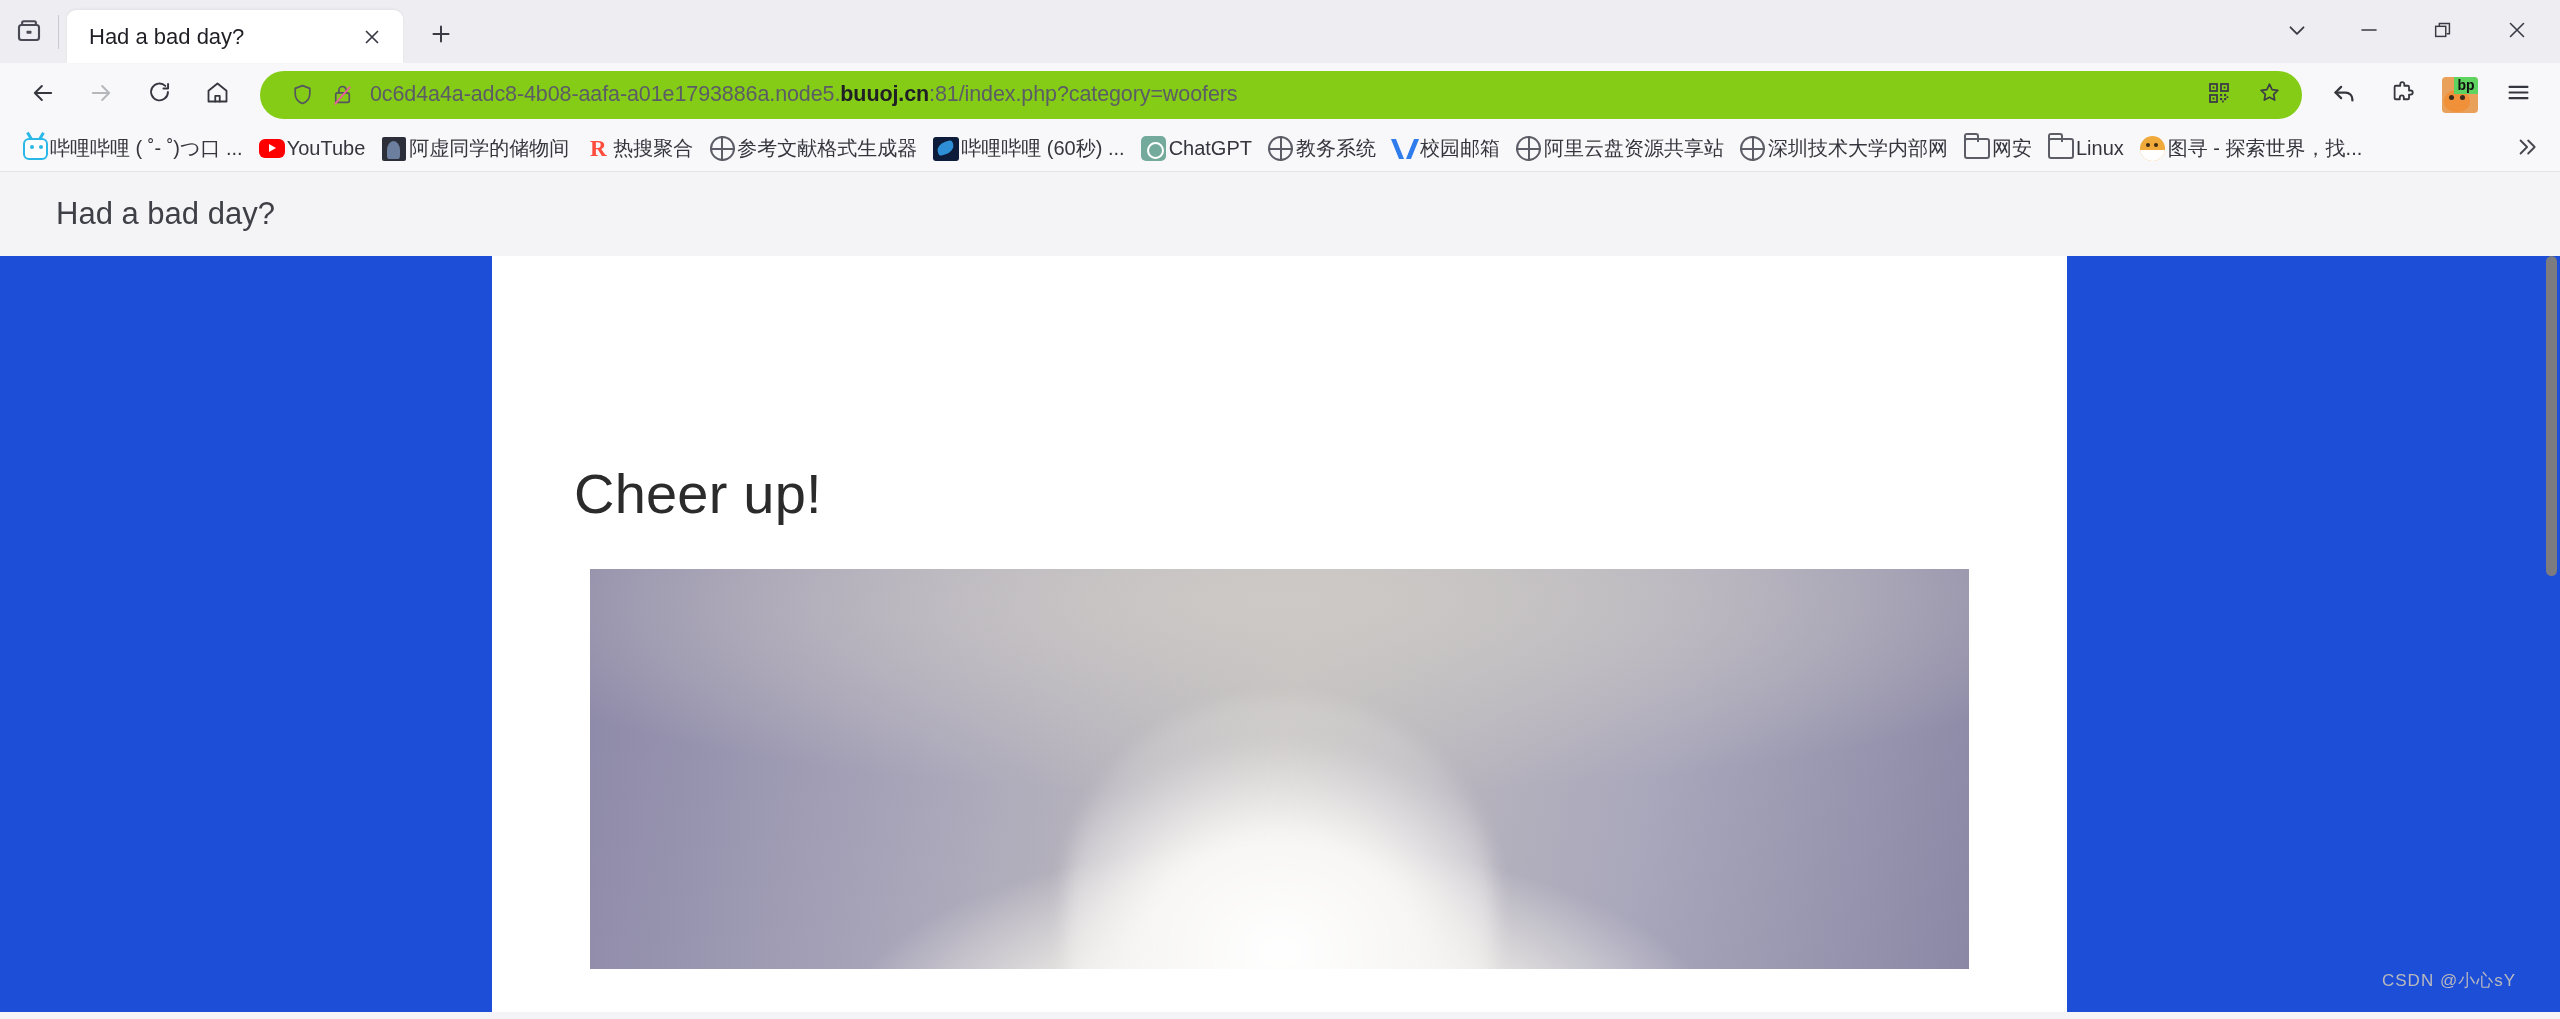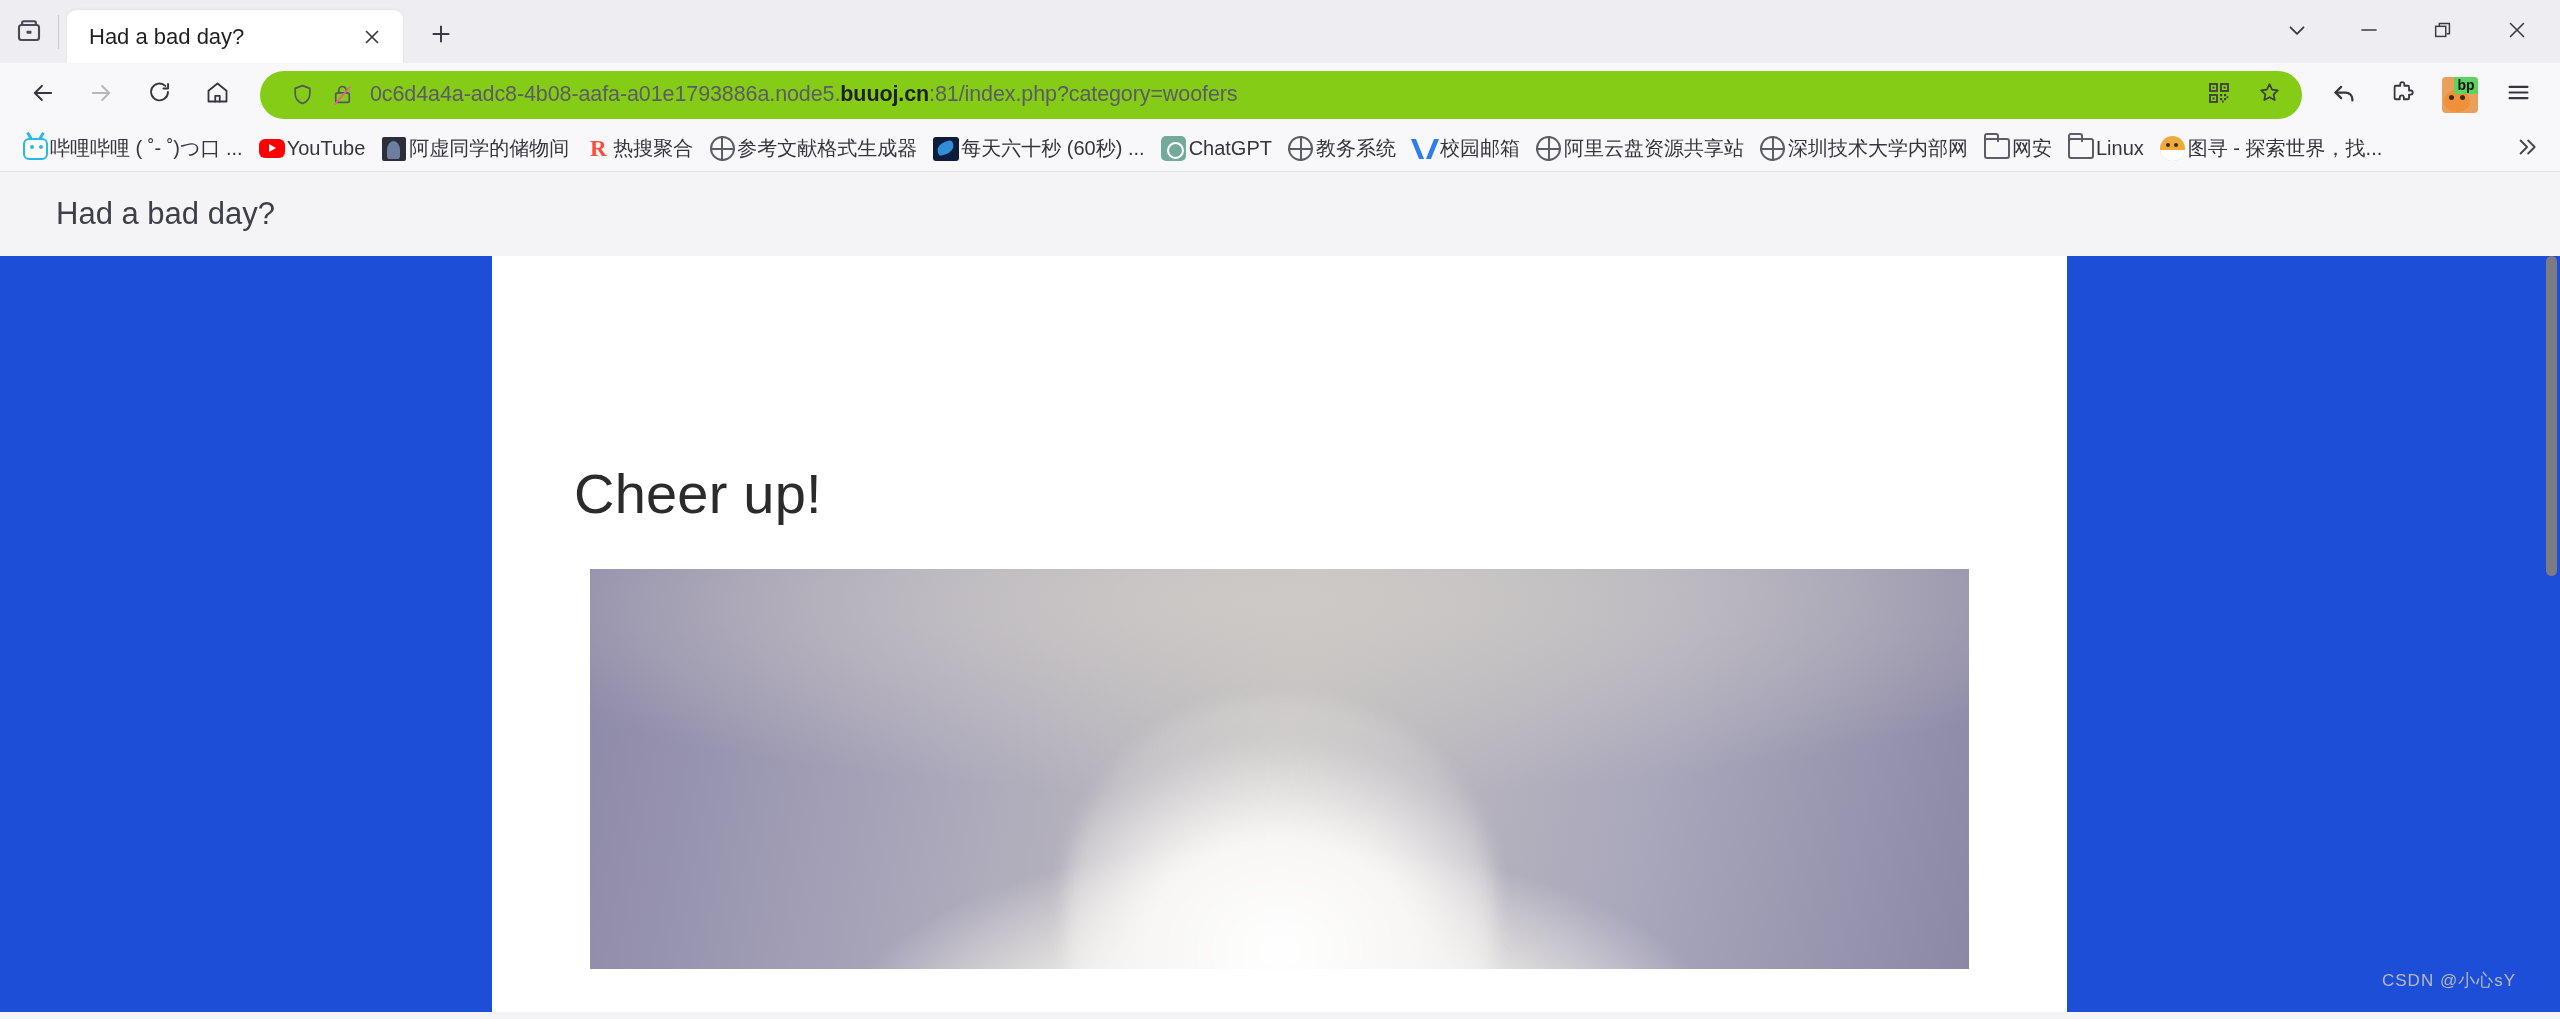--- a/index.html
+++ b/index.html
@@ -543,21 +543,21 @@
     <span class="bm-ico">
         <span class="fav-globe"></span>
       </span>
     <span class="bm-label">参考文献格式生成器</span>
   </div>
 
   <div class="bm">
     <span class="bm-ico">
         <span class="fav-dolphin"></span>
       </span>
-    <span class="bm-label">每天六十秒 (60秒) ...</span>
+    <span class="bm-label">哔哩哔哩 (60秒) ...</span>
   </div>
 
   <div class="bm">
     <span class="bm-ico">
         <span class="fav-gpt"></span>
       </span>
     <span class="bm-label">ChatGPT</span>
   </div>
 
   <div class="bm">

